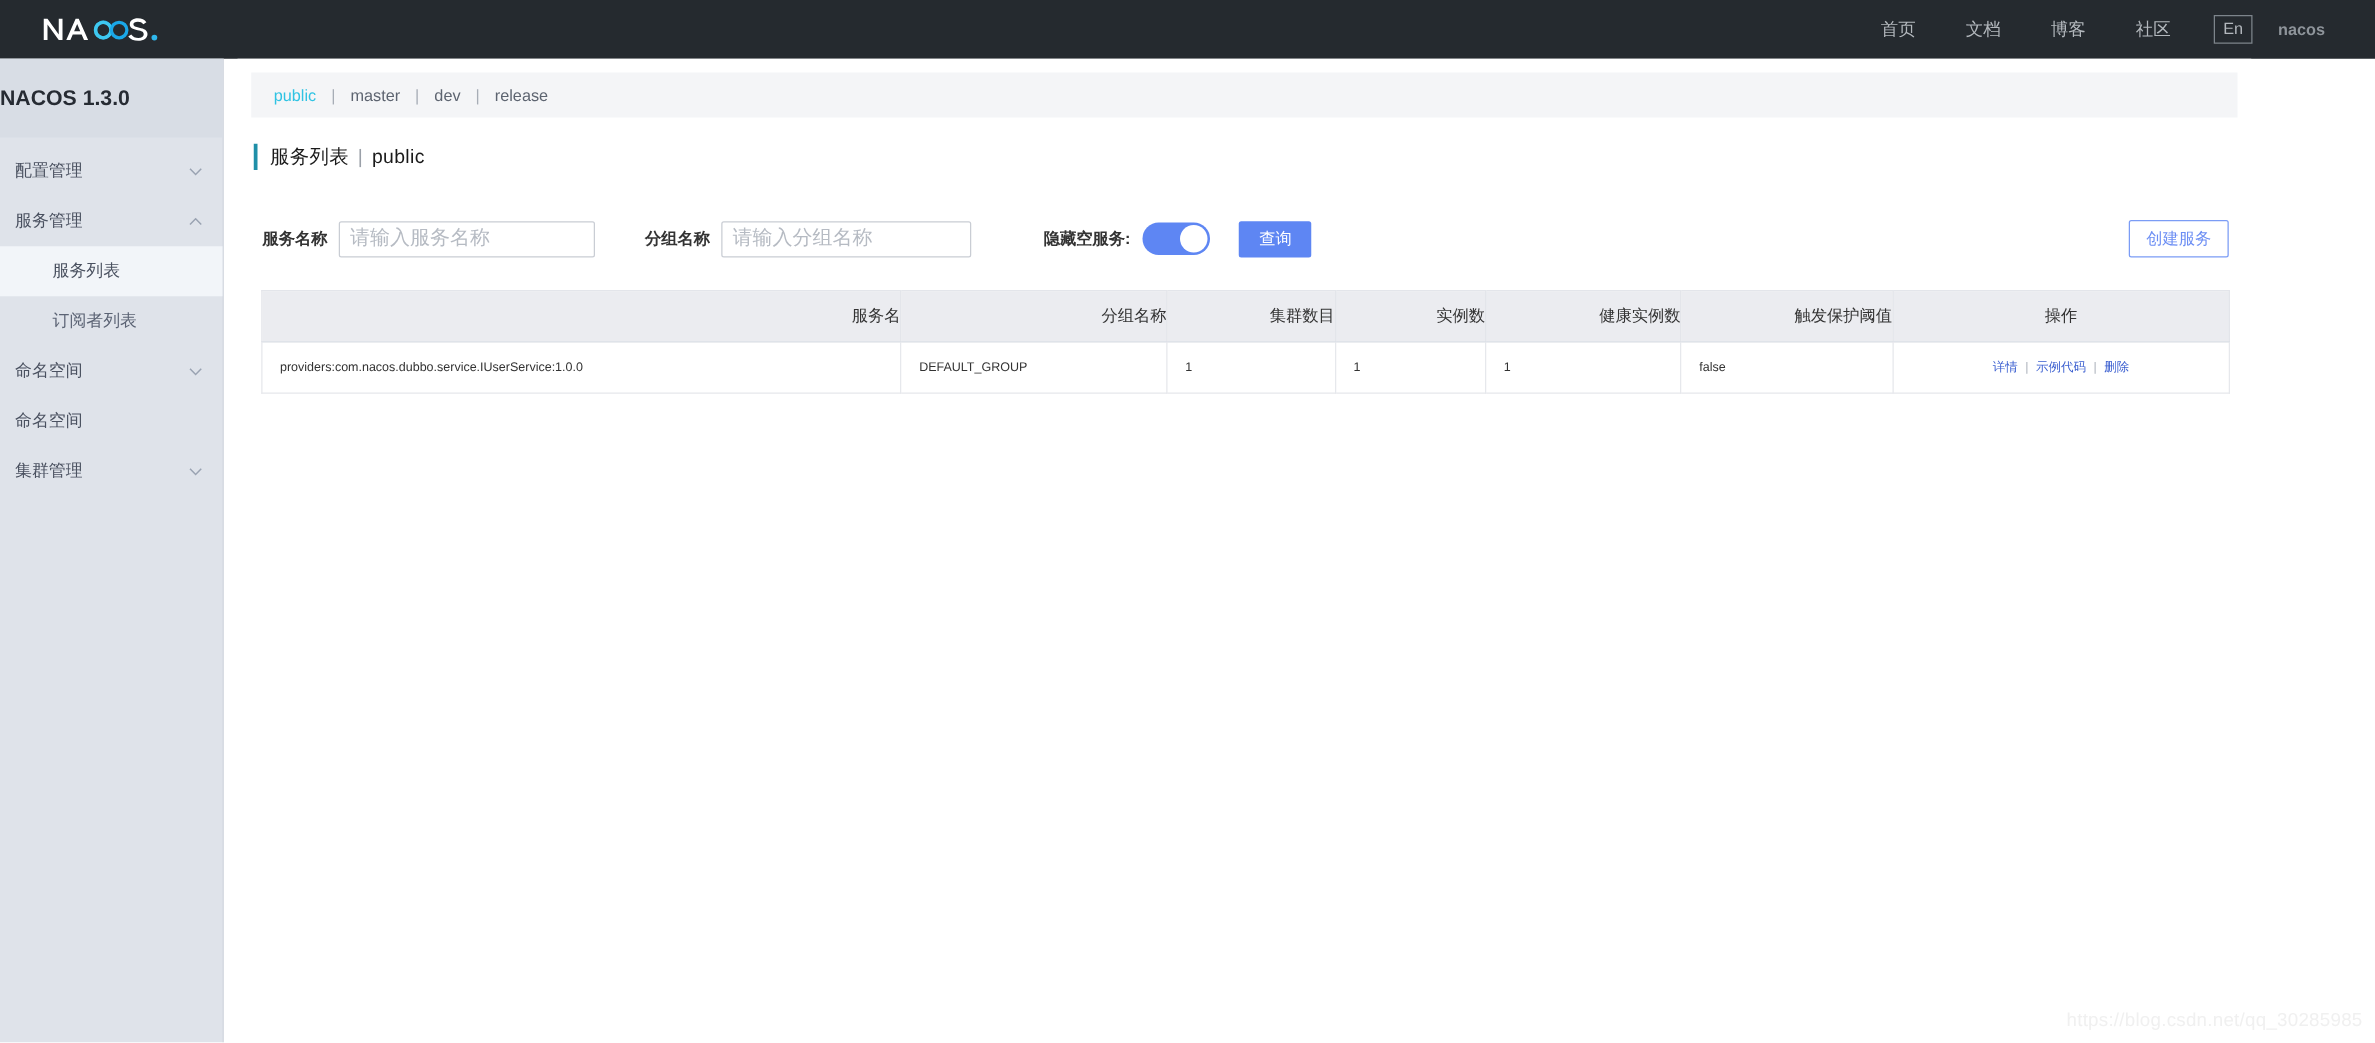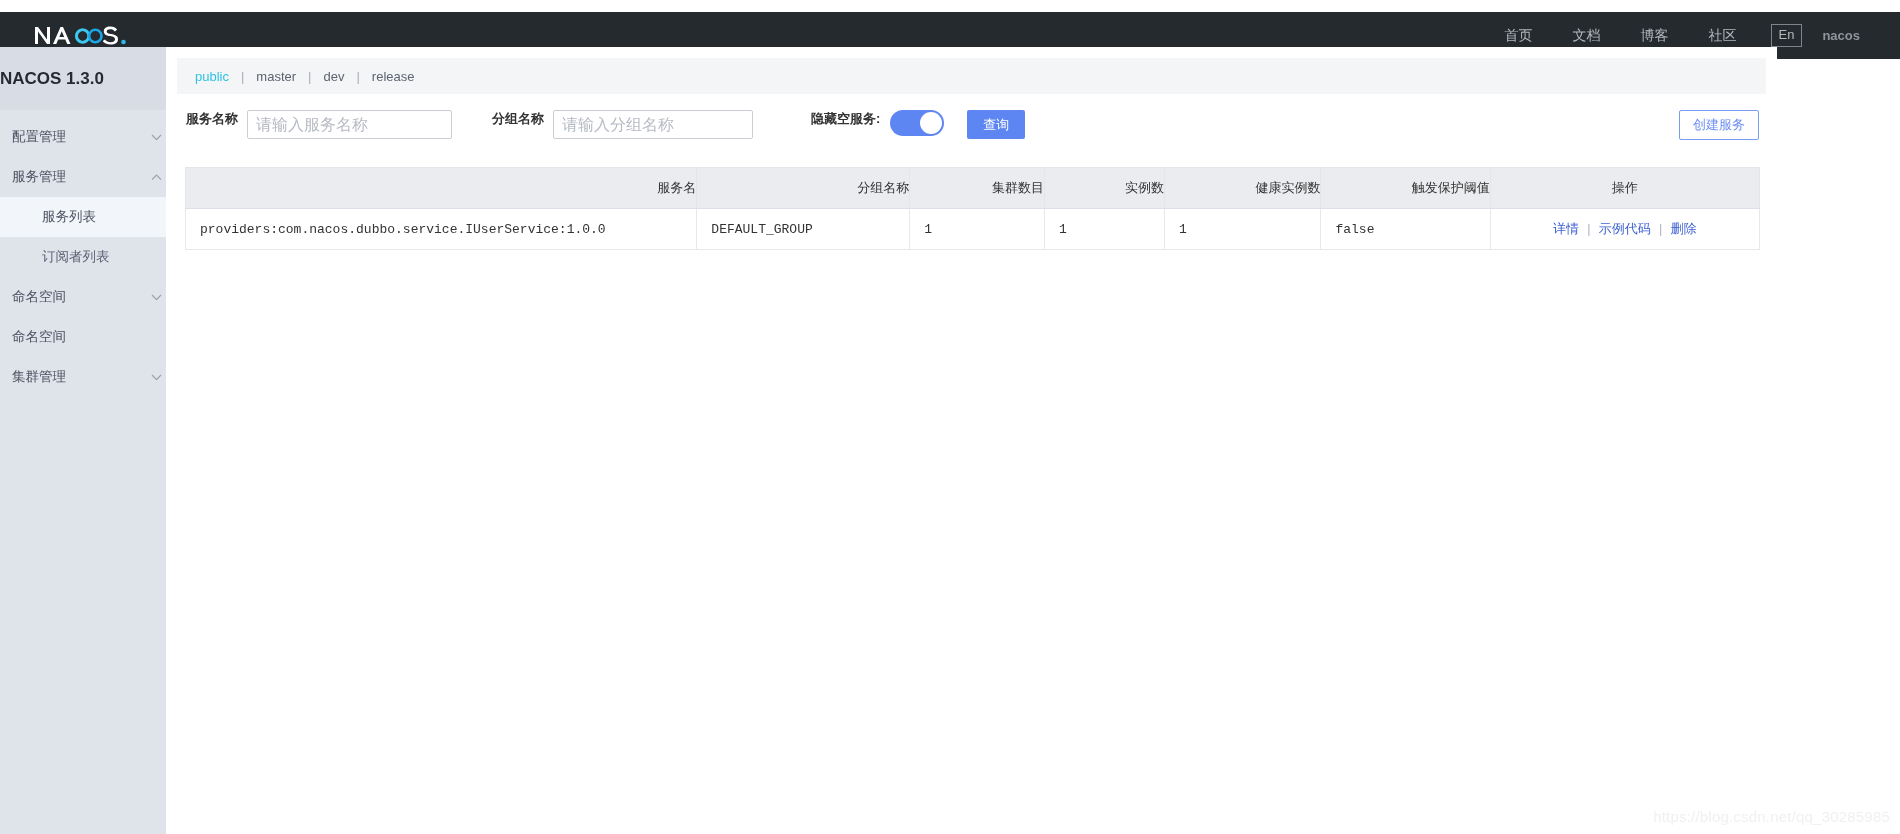--- a/index.html
+++ b/index.html
@@ -5,21 +5,21 @@
   * { box-sizing: border-box; margin: 0; padding: 0; }
   html, body {
     width: 1900px; height: 834px;
     font-family: "Liberation Sans", "DejaVu Sans", sans-serif;
     background: #fff; overflow: hidden;
   }
   body { position: relative; }
 
   
   #topbar {
-    position: absolute; left: 0; top: 12px; width: 1900px; height: 47px;
+    position: absolute; left: 0; top: 0; width: 1900px; height: 47px;
     background: #252a2f; display: flex; align-items: center;
   }
   #logo {
     margin-left: 33px; display: flex; align-items: center; height: 47px;
   }
   #logo svg { display: block; }
   #topnav {
     margin-left: auto; margin-right: 32px;
     display: flex; align-items: center; height: 47px;
   }
@@ -58,21 +58,21 @@
   }
   .nav-sub {
     height: 40px; line-height: 40px; padding-left: 42px;
     font-size: 13.5px; color: #5b6374; cursor: pointer;
   }
   .nav-sub.active { background: #f2f5f9; color: #4a5160; }
   .nav-spacer { height: 7px; }
 
   
   #main {
-    position: absolute; left: 166px; top: 47px;
+    position: absolute; left: 190px; top: 47px;
     width: 1611px; height: 787px; background: #fff;
   }
   #namespace-bar {
     margin: 11px 11px 0 11px; height: 36px; background: #f4f5f7;
     display: flex; align-items: center; padding-left: 16px;
   }
   .ns-tab {
     font-size: 13px; color: #5d6470; cursor: pointer; padding: 0 2px;
   }
   .ns-tab.active { color: #2fc3e3; }
@@ -84,22 +84,22 @@
   #title-bar-accent {
     width: 3px; height: 21px; background: #1f8fa8; margin-right: 10px;
   }
   #page-title {
     font-size: 15.5px; color: #1a1a1a; letter-spacing: .3px;
   }
   #page-title .tsep { color: #9aa0a8; margin: 0 7px; }
 
   
   #toolbar {
-    margin-top: 16px; padding: 0 18px 0 20px;
-    display: flex; align-items: flex-start; height: 32px;
+    margin-top: 38px; padding: 0 18px 0 20px;
+    display: flex; align-items: center; height: 32px;
   }
   .field-label {
     font-size: 13px; color: #333; font-weight: bold; margin-right: 9px;
     white-space: nowrap;
   }
   .text-input {
     height: 29px; border: 1px solid #c9cdd4; background: #fff;
     border-radius: 2px; font-size: 16px; color: #333; padding: 0 8px;
     font-family: Liberation Sans, sans-serif; outline: none;
   }
@@ -134,22 +134,22 @@
   
   #table-wrap { margin: 25px 17px 0 19px; }
   table { width: 100%; border-collapse: collapse; table-layout: fixed; }
   thead th {
     background: #ebecf0; height: 41px; font-size: 13px; color: #333;
     font-weight: normal; text-align: right; padding: 0 0 0 14px;
     border: 1px solid #e3e5ea; border-bottom: 1px solid #dcdfe6;
   }
   thead th.center { text-align: center; padding-left: 0; }
   tbody td {
-    height: 41px; font-size: 13px; color: #333; text-align: left;
-    padding: 0 0 0 14px; border: 1px solid #e6e8ec; background: #fff; font-family: Liberation Mono, monospace;
+    height: 41px; font-size: 10px; color: #333; text-align: left;
+    padding: 0 0 0 14px; border: 1px solid #e6e8ec; background: #fff;
   }
   tbody td.center { text-align: center; padding-left: 0; }
   .act-link { color: #3b5fd0; cursor: pointer; }
   .act-sep { color: #aeb4bd; margin: 0 6px; }
 
   
   #watermark {
     position: absolute; right: 10px; bottom: 9px;
     font-size: 15px; color: #f0f0f0; letter-spacing: .2px;
     user-select: none; white-space: nowrap;
@@ -247,20 +247,26 @@
   <div id="namespace-bar">
     <span class="ns-tab active">public</span>
     <span class="ns-sep">|</span>
     <span class="ns-tab">master</span>
     <span class="ns-sep">|</span>
     <span class="ns-tab">dev</span>
     <span class="ns-sep">|</span>
     <span class="ns-tab">release</span>
   </div>
 
+  <div id="page-title-row">
+    <div id="title-bar-accent"></div>
+    <div id="page-title">
+      <span>服务列表</span><span class="tsep">|</span><span>public</span>
+    </div>
+  </div>
 
   <div id="toolbar">
     <span class="field-label">服务名称</span>
     <input id="svc-name-input" class="text-input" type="text" placeholder="请输入服务名称" style="">
 
     <span id="gap1"></span>
 
     <span class="field-label">分组名称</span>
     <input id="grp-name-input" class="text-input" type="text" placeholder="请输入分组名称" style="">
 

